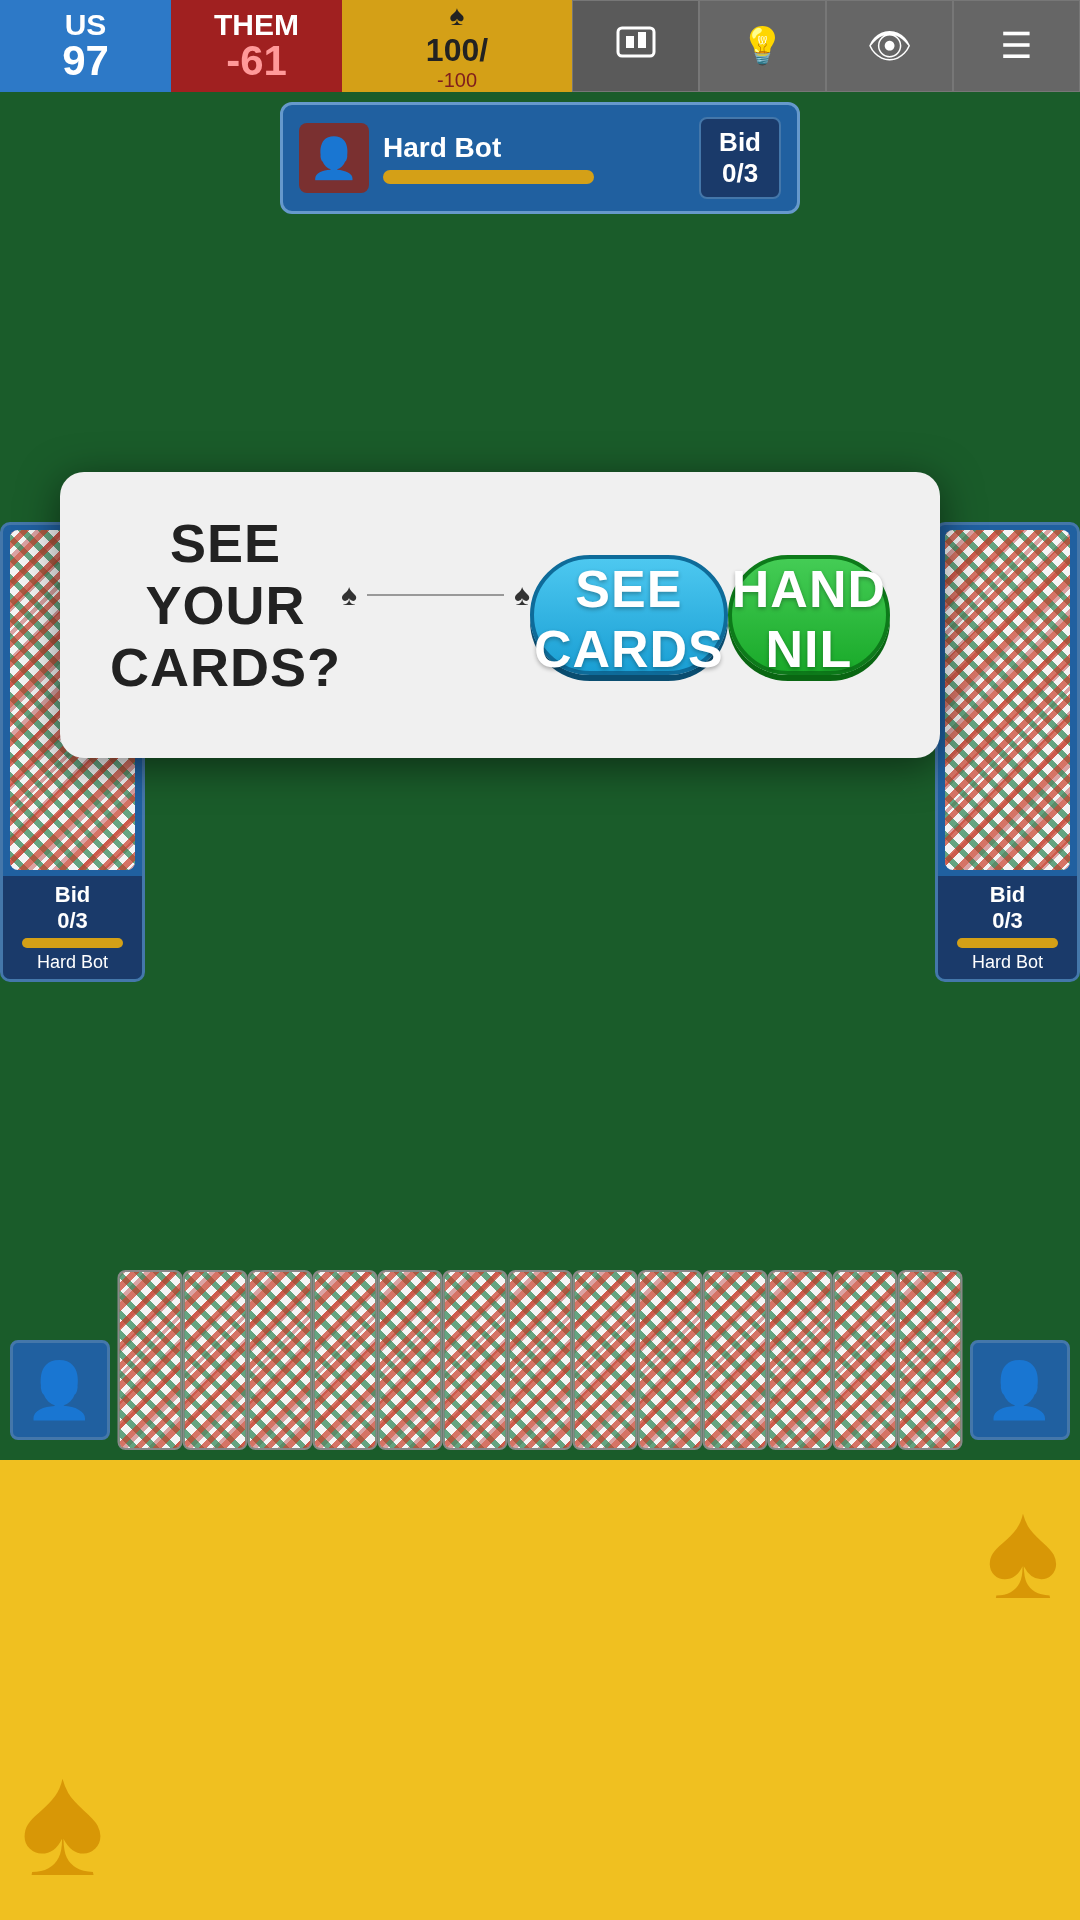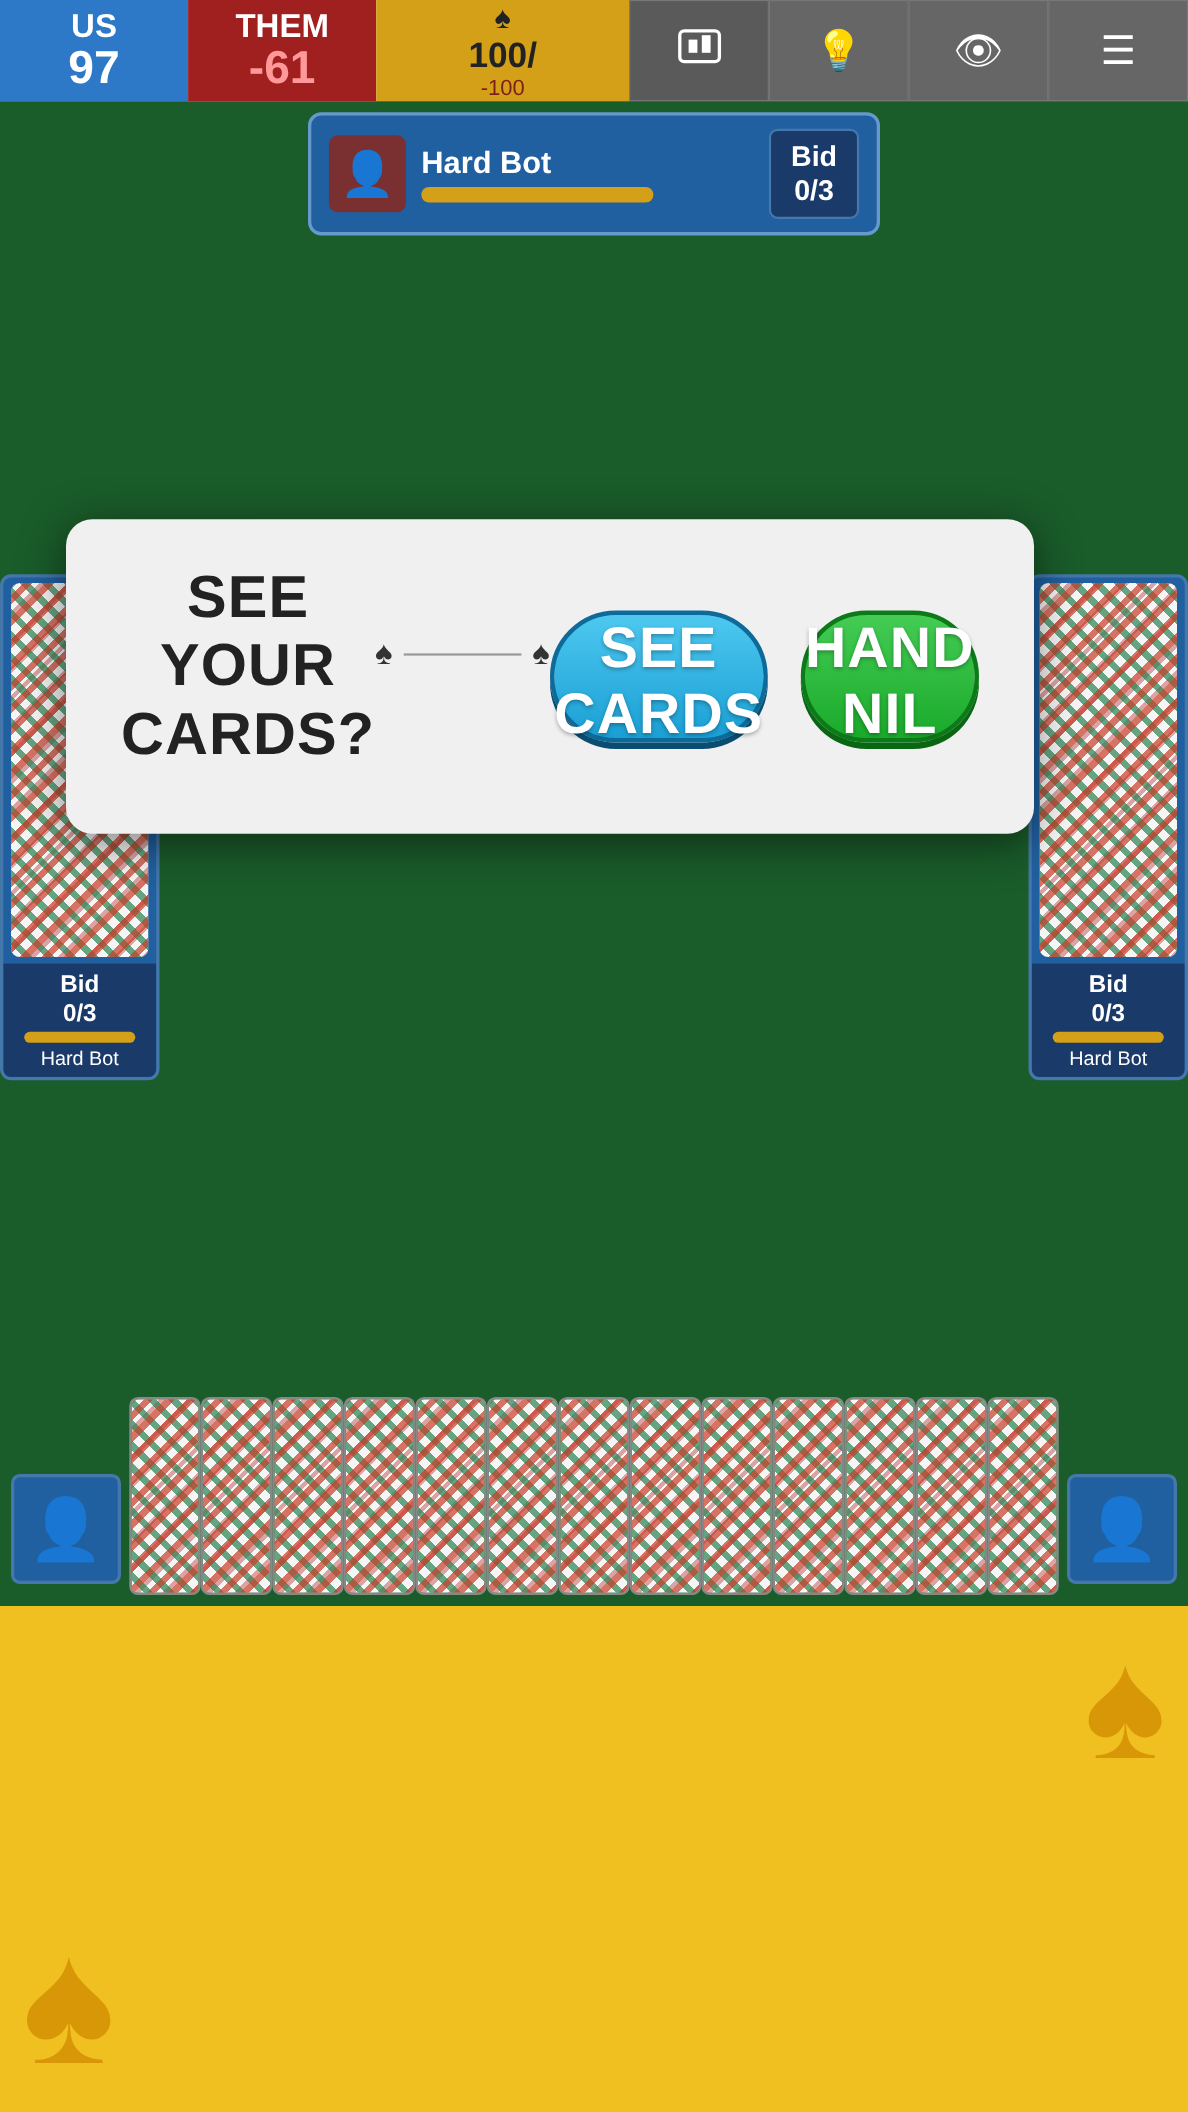--- a/index.html
+++ b/index.html
@@ -162,21 +162,20 @@
       width: 100%;
       display: flex;
       align-items: center;
       margin-bottom: 40px;
       gap: 10px;
     }
     .divider-spade { font-size: 30px; color: #333; }
     .divider-line { flex: 1; height: 2px; background: #999; }
     .modal-buttons {
       display: flex;
-      gap: 30px;
       width: 100%;
     }
     .btn-see-cards {
       flex: 1;
       height: 120px;
       background: linear-gradient(to bottom, #4dc8f0, #1a9fd4);
       border: 4px solid #0e6b99;
       border-radius: 60px;
       font-size: 52px;
       font-weight: bold;

